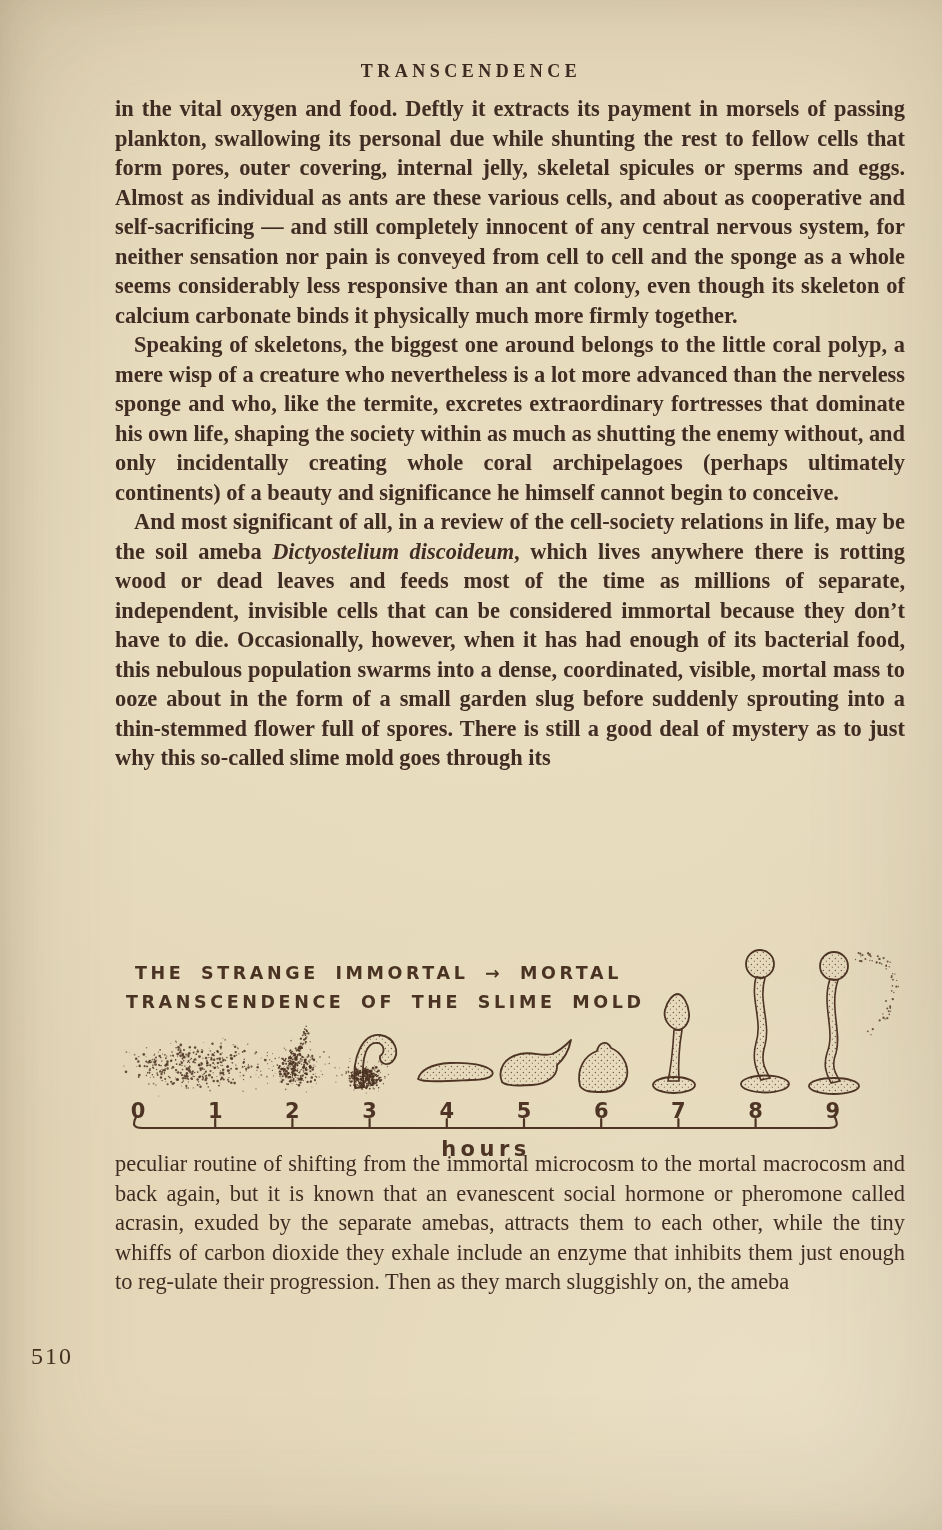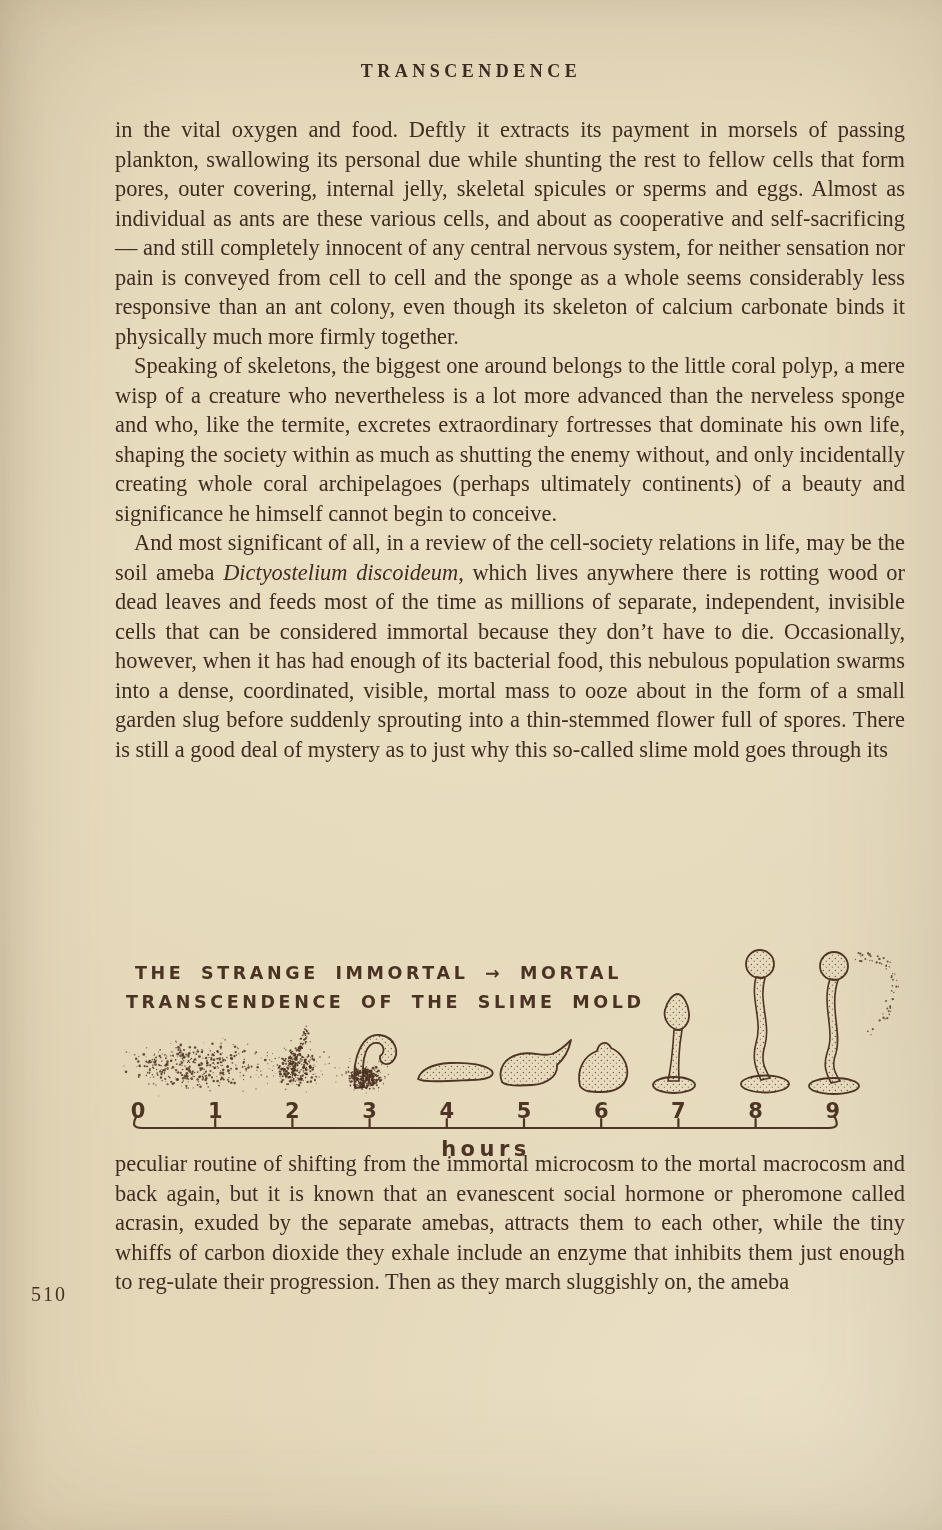--- a/index.html
+++ b/index.html
@@ -20,43 +20,43 @@
     text-align:center;
     font-size:18px; font-weight:bold; letter-spacing:4.5px;
     color:#3d2a20;
   }
   .column{
     position:absolute; left:115px; width:790px;
     font-size:22.4px; line-height:29.5px;
     color:#402c22;
     text-align:justify;
   }
-  .col-top{ top:115px; }
+  .col-top{ top:94px;font-weight:bold; }
   .col-bottom{ top:1149px; }
   .para{ margin:0; padding:0; }
   .para.indent{ text-indent:19px; }
   .species{ font-style:italic; }
   .figure{ position:absolute; left:108px; top:933px; width:825px; height:240px; }
   .cap{
     position:absolute;
     font-family:"DejaVu Sans", sans-serif;
     font-size:17.5px; font-weight:600;
     letter-spacing:3.6px; word-spacing:7px;
     color:#4a3323; white-space:nowrap;
   }
   .cap.l1{ left:27px; top:30px; }
   .cap.l2{ left:18px; top:59px; }
   .fig-svg{ position:absolute; left:0; top:0; }
   .fig-text{
     font-family:"DejaVu Sans", sans-serif;
     font-weight:600;
   }
   .folio{
-    position:absolute; left:31px; top:1283px;
-    font-size:20px; letter-spacing:2px; color:#43301f;
+    position:absolute; left:31px; top:1343px;
+    font-size:24px; letter-spacing:2px; color:#43301f;
     font-family:"Liberation Serif", serif;
   }
 </style>
 </head>
 <body>
 
 <div class="page">
 
   <div class="running-head">TRANSCENDENCE</div>
 

